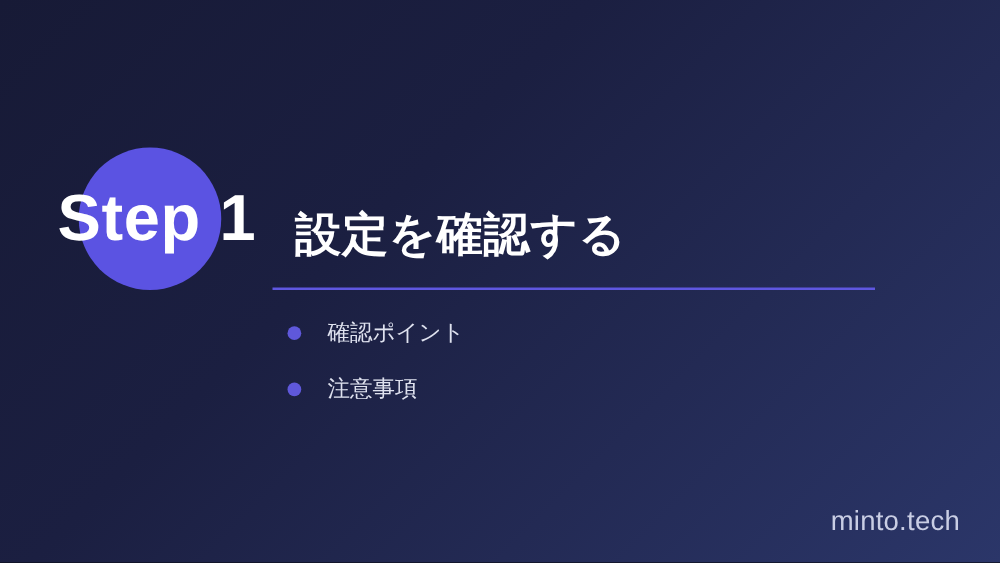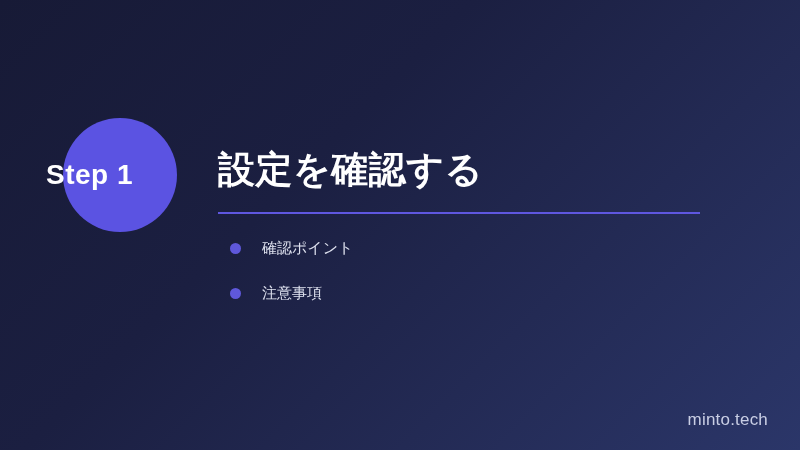--- a/index.html
+++ b/index.html
@@ -30,42 +30,42 @@
   }
 
   
   #step-label {
     position: absolute;
     left: 46px;
     top: 147px;
     width: 160px;
     height: 56px;
     color: #ffffff;
-    font-size: 28px;
+    font-size: 52px;
     font-weight: 700;
     letter-spacing: 0.5px;
     line-height: 56px;
     white-space: nowrap;
   }
 
   
   #content {
     position: absolute;
     left: 218px;
     top: 146px;
     width: 540px;
   }
 
   #slide-title {
     color: #ffffff;
     font-size: 37px;
     font-weight: 700;
     line-height: 48px;
     letter-spacing: 0.5px;
-    margin: 0;
+    margin: 18px;
     white-space: nowrap;
   }
 
   #title-divider {
     width: 482px;
     height: 2px;
     background: #5f57e0;
     margin-top: 18px;
   }
 
@@ -88,33 +88,33 @@
     height: 11px;
     border-radius: 50%;
     background: #5f58db;
     flex: 0 0 auto;
     margin-left: 12px;
   }
 
   .bullet-text {
     margin-left: 21px;
     color: #dfe2ef;
-    font-size: 15px;
+    font-size: 18px;
     font-weight: 400;
     line-height: 20px;
     white-space: nowrap;
   }
 
   
   #footer-brand {
     position: absolute;
     right: 32px;
     bottom: 20px;
     color: #c9cee4;
-    font-size: 17px;
+    font-size: 22px;
     font-weight: 400;
     letter-spacing: 0.2px;
   }
 </style>
 </head>
 <body>
 
 <div id="slide">
 
   <div id="step-badge"></div>

